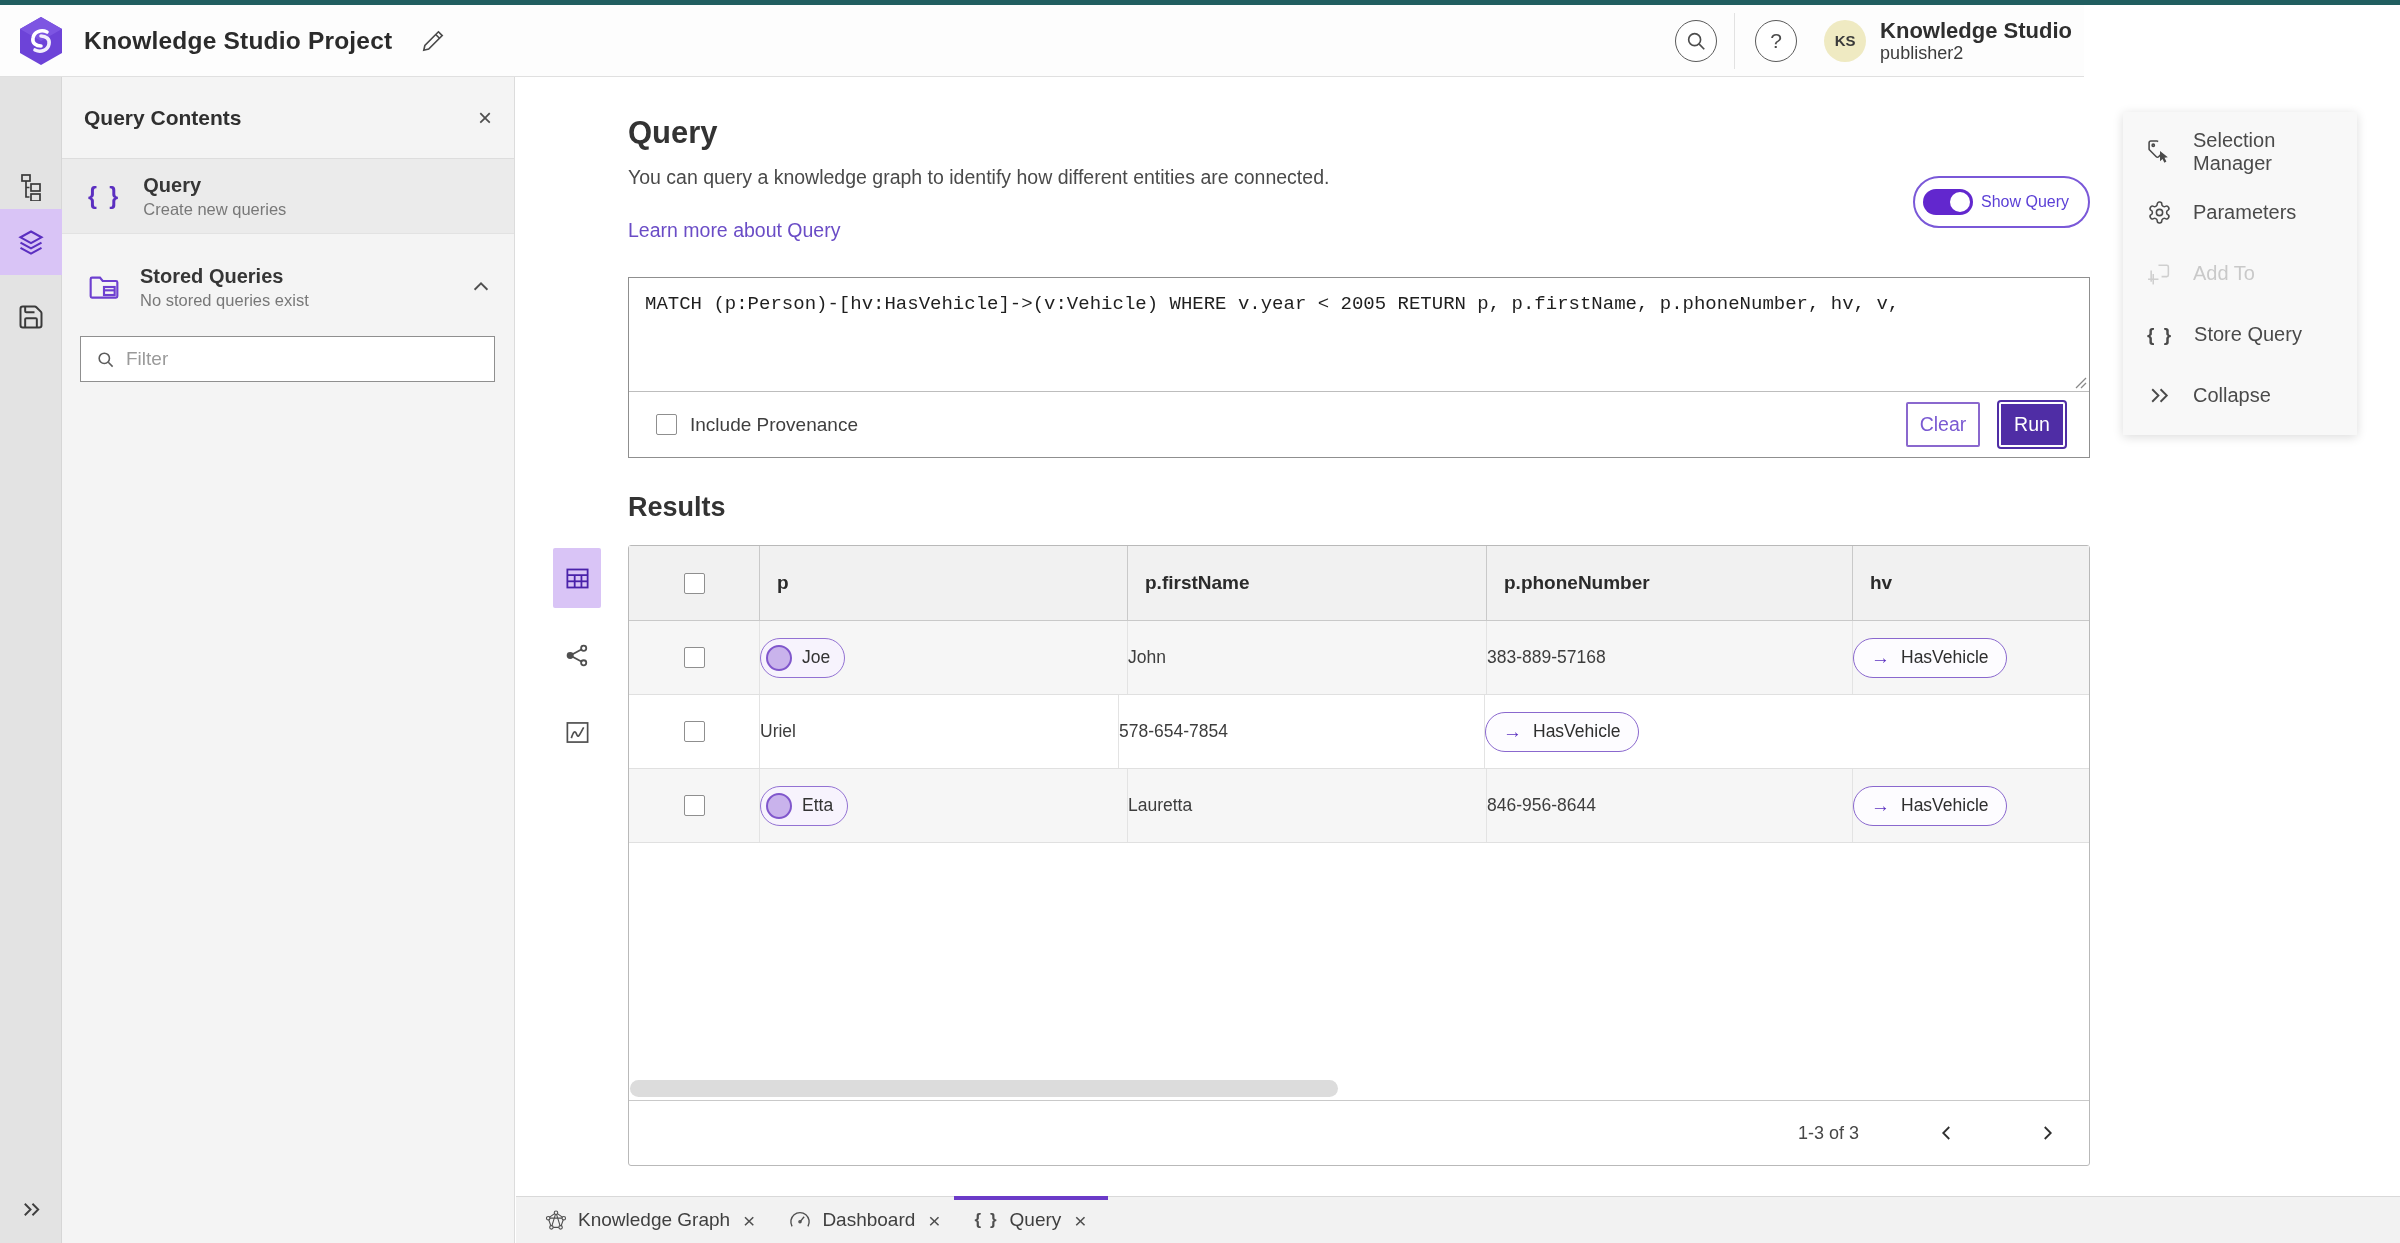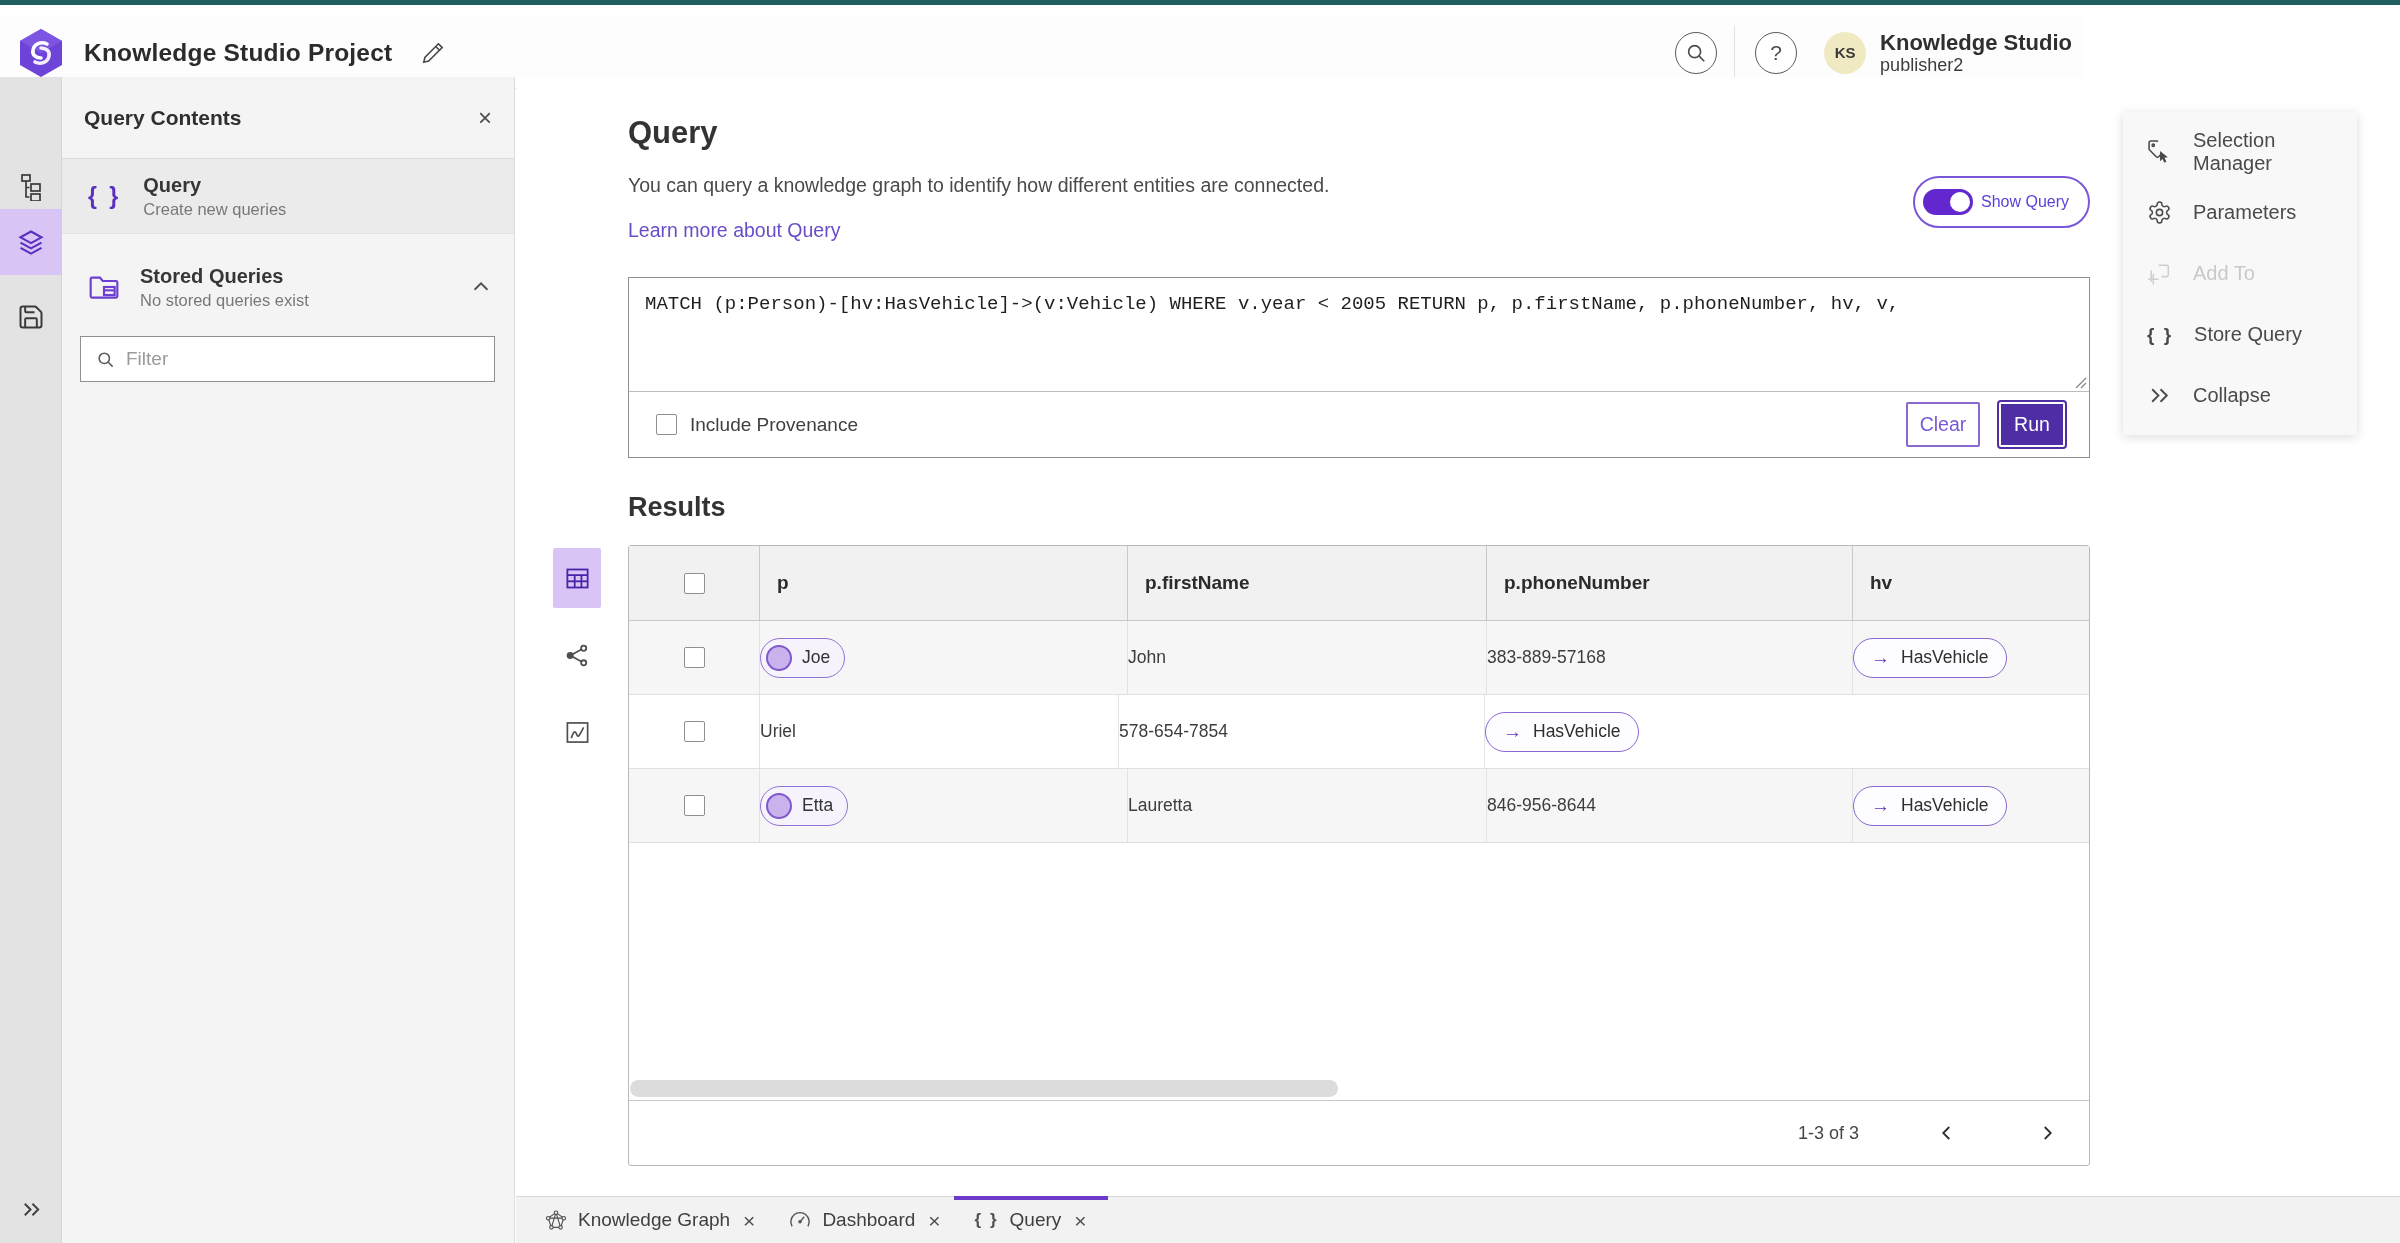--- a/index.html
+++ b/index.html
@@ -1,20 +1,20 @@
 <!DOCTYPE html>
 <html><head>
 <meta charset="utf-8">
 <style>
   * { margin:0; padding:0; box-sizing:border-box; }
   html,body { width:2400px; height:1243px; font-family:"Liberation Sans", sans-serif; background:#fff; overflow:hidden; position:relative; }
 
   
   .top-strip { position:absolute; left:0; top:0; width:2400px; height:5px; background:#215e60; }
-  .app-header { position:absolute; left:0; top:17px; width:2084px; height:72px; background:#fdfdfd; border-bottom:1px solid #e0e0e0; display:flex; align-items:center; }
+  .app-header { position:absolute; left:0; top:5px; width:2084px; height:72px; background:#fdfdfd; border-bottom:1px solid #e0e0e0; display:flex; align-items:center; }
   .logo { margin-left:18px; width:46px; height:50px; flex:0 0 auto; }
   .app-title { margin-left:20px; font-size:24.5px; font-weight:600; color:#2b2b2b; letter-spacing:.2px; }
   .edit-pencil { margin-left:28px; width:26px; height:26px; color:#4a4a4a; cursor:pointer; }
   .header-spacer { flex:1; }
   .circle-btn { width:42px; height:42px; border:1.6px solid #5a5a5a; border-radius:50%; background:#fff; display:flex; align-items:center; justify-content:center; color:#4c4c4c; cursor:pointer; }
   .circle-btn svg { width:22px; height:22px; }
   .circle-btn .q-glyph { font-size:21px; color:#4c4c4c; }
   .hdr-divider { width:1px; height:56px; background:#e2e2e2; margin:0 20px 0 17px; }
   .avatar { width:42px; height:42px; border-radius:50%; background:#efeac2; color:#3a3a3a; display:flex; align-items:center; justify-content:center; font-size:15px; font-weight:700; margin-left:27px; cursor:pointer; }
   .user-block { margin:0 12px 0 14px; line-height:1.15; }
@@ -46,21 +46,21 @@
   .stored-item .item-text { margin-left:20px; }
   .chev-up { margin-left:auto; width:22px; height:22px; color:#4f4f4f; cursor:pointer; }
   .filter-box { margin:11px 18px 0 18px; width:415px; height:46px; background:#fff; border:1px solid #8f8f8f; display:flex; align-items:center; }
   .filter-box svg { width:19px; height:19px; color:#5c5c5c; margin:0 11px 0 15px; flex:0 0 auto; }
   .filter-input { border:none; outline:none; background:transparent; font-size:19px; color:#333; width:340px; font-family:"Liberation Sans", sans-serif; }
   .filter-input::placeholder { color:#9a9a9a; }
 
   
   .main { position:absolute; left:516px; top:77px; width:1884px; height:1119px; background:#fff; }
   .q-title { position:absolute; left:112px; top:38px; font-size:31px; font-weight:700; color:#333; }
-  .q-desc { position:absolute; left:112px; top:97px; font-size:19.5px; color:#4a4a4a; }
+  .q-desc { position:absolute; left:112px; top:89px; font-size:19.5px; color:#4a4a4a; }
   .q-link { position:absolute; left:112px; top:142px; font-size:19.5px; color:#6a4cc6; cursor:pointer; }
   .show-query { position:absolute; left:1397px; top:99px; width:177px; height:52px; border:2px solid #7a58d8; border-radius:27px; background:#fff; display:flex; align-items:center; padding-left:8px; cursor:pointer; }
   .toggle-track { width:50px; height:26px; border-radius:13px; background:#6227ce; position:relative; flex:0 0 auto; }
   .toggle-knob { position:absolute; right:3px; top:3px; width:20px; height:20px; border-radius:50%; background:#fff; }
   .show-query-label { margin-left:8px; font-size:16px; color:#5b3fd6; }
 
   .query-box { position:absolute; left:112px; top:200px; width:1462px; height:181px; border:1px solid #8f8f8f; background:#fff; }
   .q-text { height:114px; border-bottom:1px solid #bdbdbd; padding:12px 16px; font-family:"Liberation Mono", monospace; font-size:19px; color:#1f1f1f; line-height:1.5; position:relative; cursor:text; }
   .resize-handle { position:absolute; right:2px; bottom:2px; width:14px; height:14px; color:#888; cursor:nwse-resize; }
   .q-bar { height:65px; display:flex; align-items:center; padding:0 24px 0 27px; }

